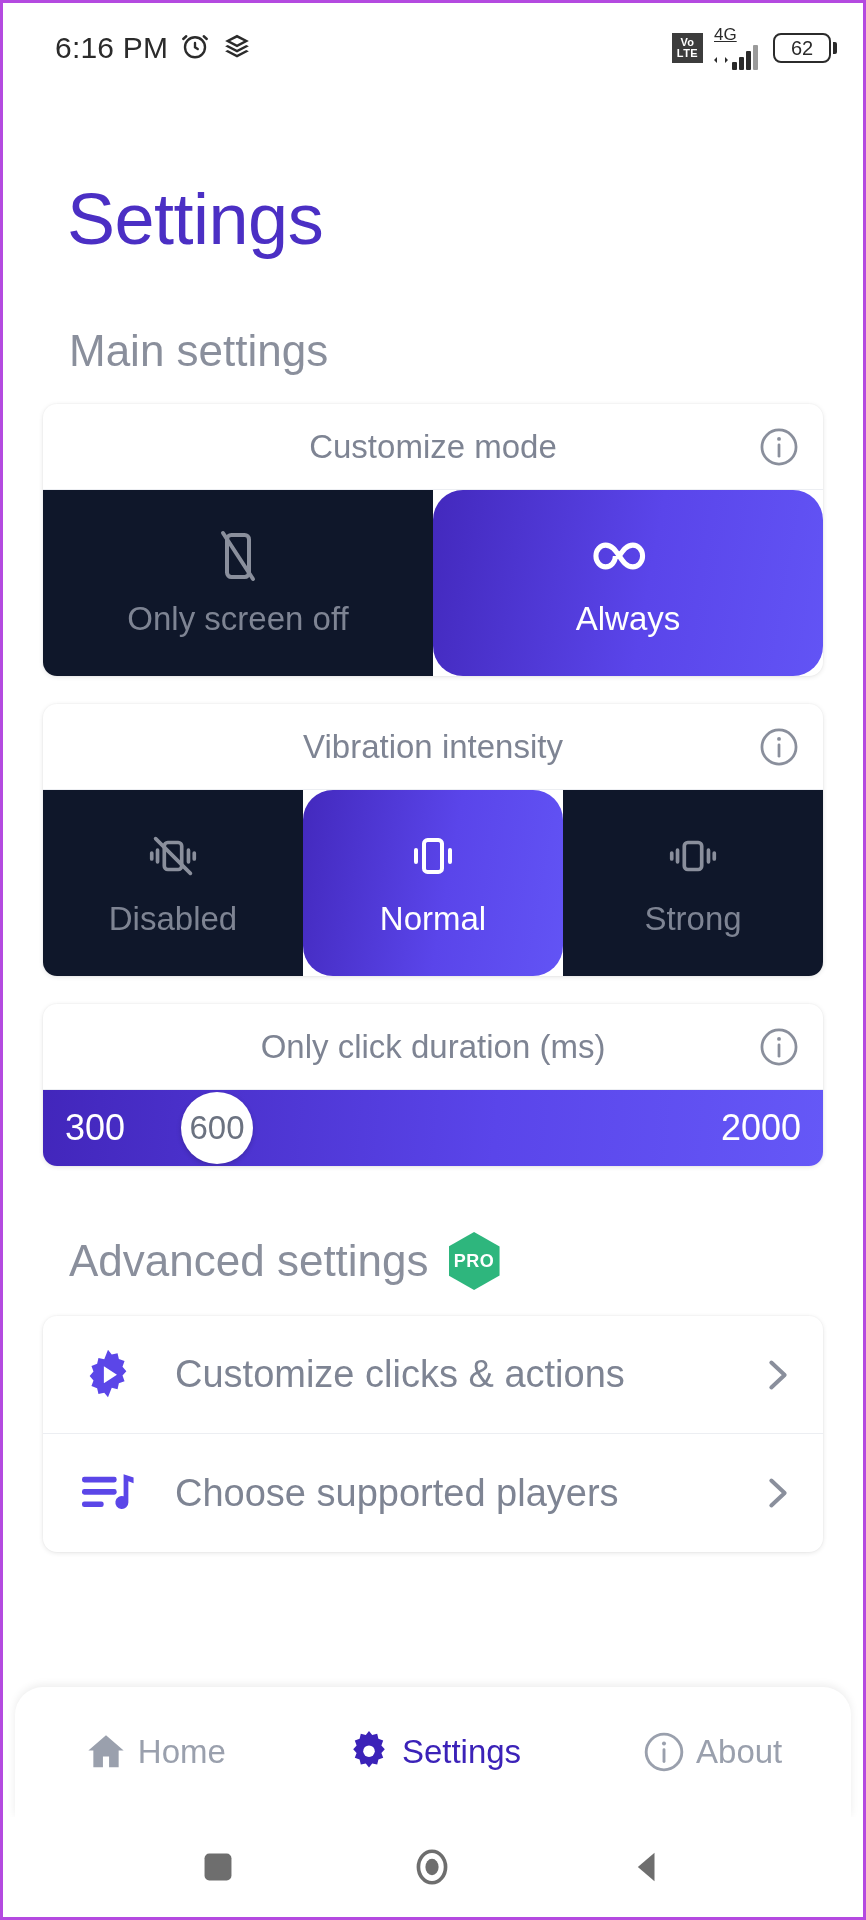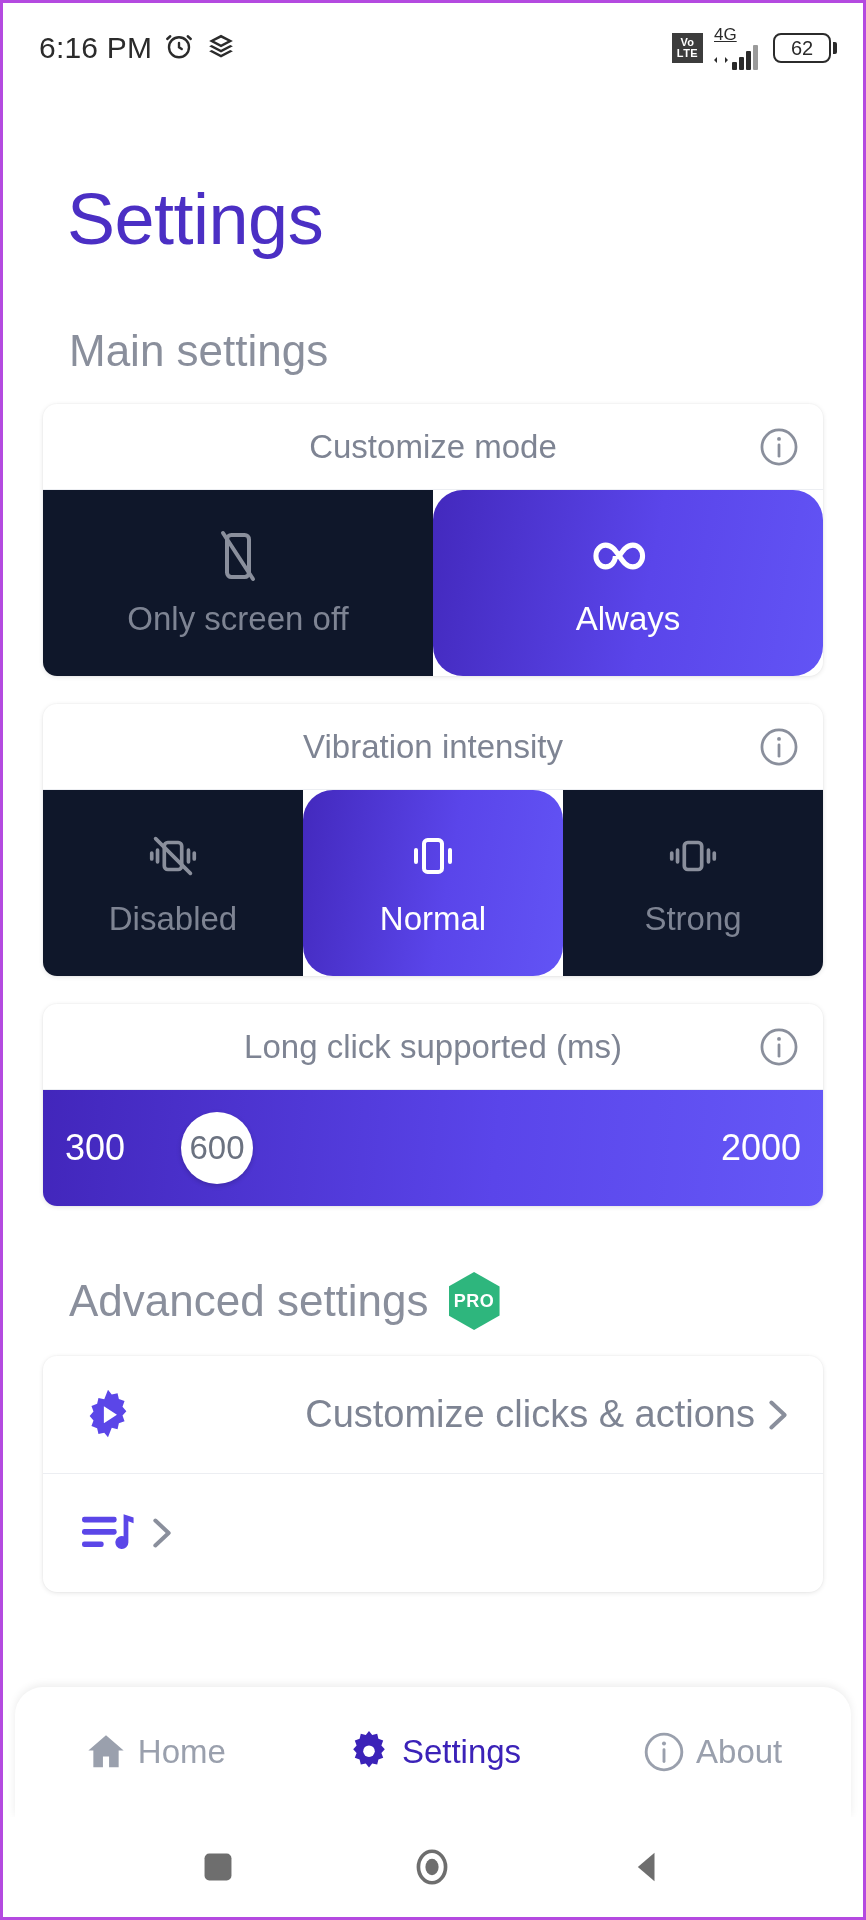--- a/index.html
+++ b/index.html
@@ -17,21 +17,21 @@
     width: 866px;
     height: 1920px;
     background: #ffffff;
     border: 3px solid #b44ae0;
     overflow: hidden;
   }
 
   
   #status-bar {
     position: absolute;
-    top: 0; left: 0; right: 0;
+    top: 0; left: 16px; right: 0;
     height: 90px;
     display: flex;
     align-items: center;
     justify-content: space-between;
     padding: 0 26px 0 36px;
   }
   .status-left {
     display: flex;
     align-items: center;
     gap: 12px;
@@ -203,21 +203,21 @@
   .segment-label {
     font-size: 33px;
     color: #7e8493;
   }
   .segment.selected .segment-label { color: #ffffff; }
   .segment-icon { height: 56px; display:flex; align-items:center; justify-content:center; }
 
   
   .slider-track {
     position: relative;
-    height: 116px;
+    height: 76px;
     background: linear-gradient(95deg, #4226bb 0%, #5a45ea 58%, #6558f7 100%);
     display: flex;
     align-items: center;
     justify-content: space-between;
     padding: 16px 22px;
   }
   .slider-end {
     font-size: 36px;
     color: #ffffff;
   }
@@ -238,21 +238,20 @@
     box-shadow: 0 2px 5px rgba(0,0,0,0.18);
   }
 
   
   .list-card {
     background: #ffffff;
     border-radius: 14px;
     box-shadow: 0 1px 5px rgba(0,0,0,0.10), 0 0 0 1px rgba(0,0,0,0.015);
     margin-top: 26px;
     overflow: hidden;
-    text-align: right;
   }
   .list-row {
     display: flex;
     align-items: center;
     height: 118px;
     padding: 0 28px 0 34px;
     border-bottom: 1px solid #eceef2;
   }
   .list-row:last-child { border-bottom: none; }
   .list-icon {
@@ -434,21 +433,21 @@
               <path d="M7 9v6M4 10.5v3M23 9v6M26 10.5v3" stroke-linecap="round"></path>
             </svg>
           </span>
           <div class="segment-label">Strong</div>
         </div>
       </div>
     </div>
 
     <div class="card">
       <div class="card-header">
-        <div class="card-header-title">Long click supported (ms)</div>
+        <div class="card-header-title">Only click duration (ms)</div>
         <span class="info-icon">
           <svg width="44" height="44" viewBox="0 0 24 24" fill="none" stroke="#8a8f9c" stroke-width="1.5">
             <circle cx="12" cy="12" r="9.3"></circle>
             <circle cx="12" cy="7.6" r="1.05" fill="#8a8f9c" stroke="none"></circle>
             <path d="M12 10.8v6.2" stroke-linecap="round"></path>
           </svg>
         </span>
       </div>
       <div class="slider-track">
         <div class="slider-end">300</div>
@@ -483,20 +482,21 @@
 
       <div class="list-row">
         <span class="list-icon">
           <svg width="58" height="52" viewBox="0 0 26 24" fill="#5b46e8">
             <rect x="1" y="4.5" width="16" height="2.6" rx="1.1"></rect>
             <rect x="1" y="10.2" width="16" height="2.6" rx="1.1"></rect>
             <rect x="1" y="15.9" width="10" height="2.6" rx="1.1"></rect>
             <path d="M20.2 3.4v10.1a3 3 0 1 0 2.2 2.9V6.6l2.4.9V4.9l-4.6-1.5z"></path>
           </svg>
         </span>
+        <div class="list-label">Choose supported players</div>
         <span class="chevron">
           <svg width="34" height="40" viewBox="0 0 18 24" fill="none" stroke="#8a8f9c" stroke-width="2.4" stroke-linecap="round" stroke-linejoin="round">
             <path d="M5 4.5 13 12l-8 7.5"></path>
           </svg>
         </span>
       </div>
     </div>
 
   </div>
 

